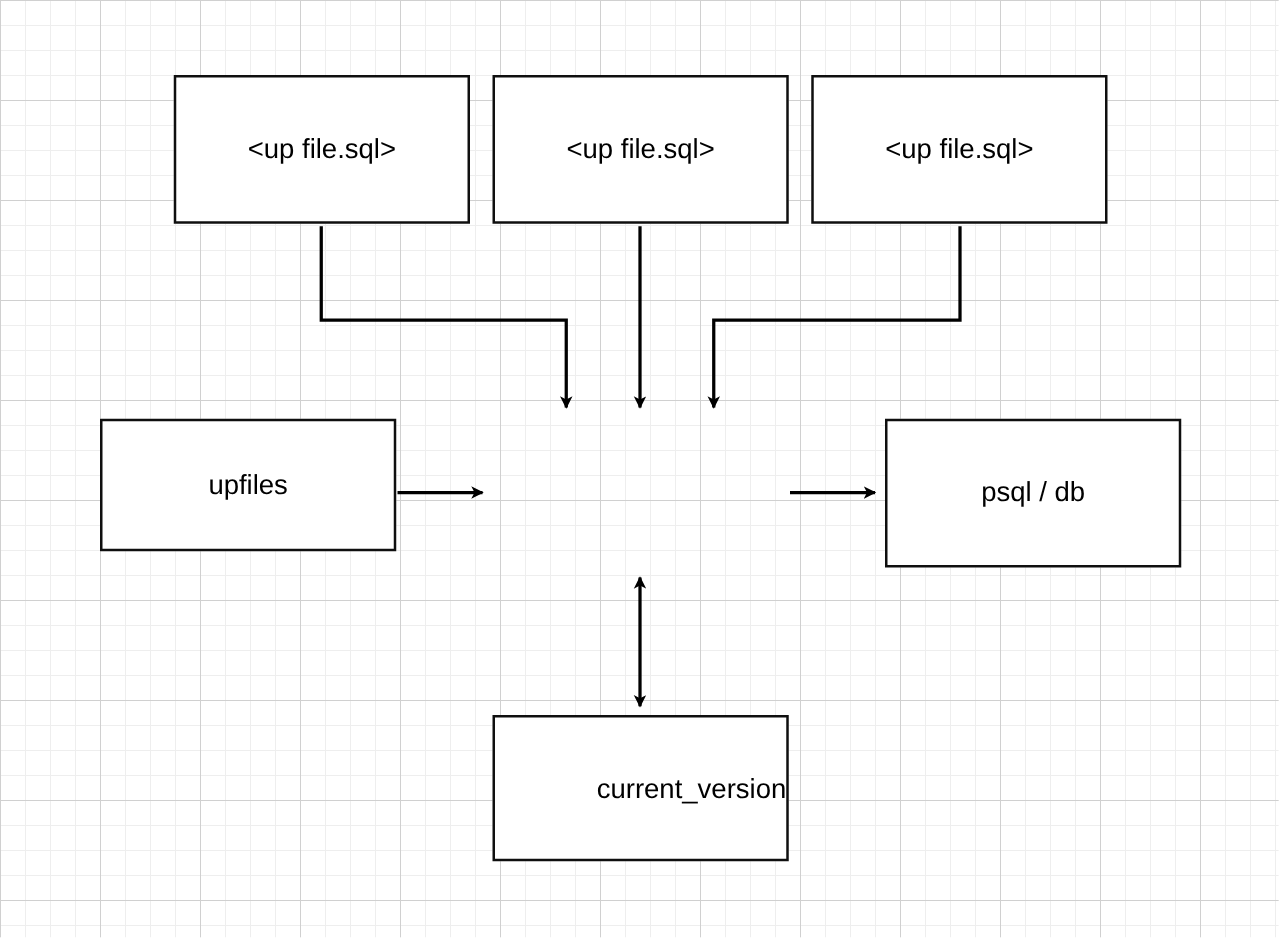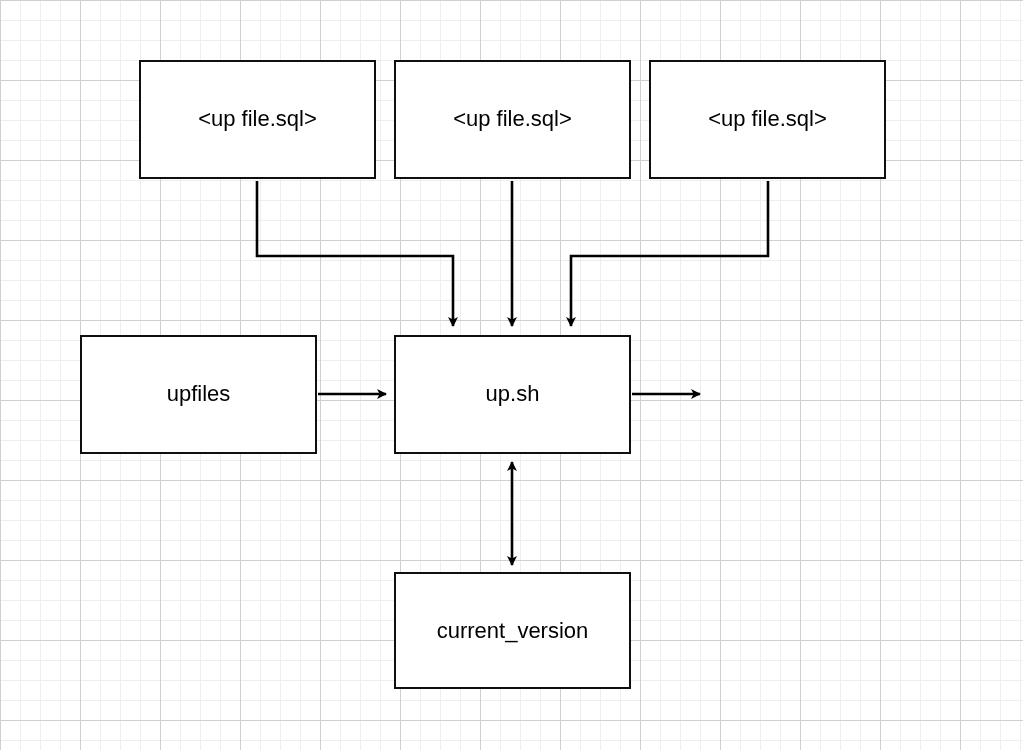--- a/index.html
+++ b/index.html
@@ -107,26 +107,26 @@
   </div>
 
   <div class="node" style="left:394px; top:60px; width:237px; height:119px;">
     <span class="node-label">&lt;up file.sql&gt;</span>
   </div>
 
   <div class="node" style="left:649px; top:60px; width:237px; height:119px;">
     <span class="node-label">&lt;up file.sql&gt;</span>
   </div>
 
-  <div class="node" style="left:80px; top:335px; width:237px; height:119px;">
+  <div class="node" style="left:80px; top:335px; width:237px; height:106px;">
     <span class="node-label">upfiles</span>
   </div>
 
-  <div class="node" style="left:394px; top:335px; width:237px; height:119px;">
-    <span class="node-label">up.sh</span>
+
+  <div class="node" style="left:708px; top:335px; width:237px; height:119px;">
+    <span class="node-label">psql / db</span>
   </div>
 
-
-  <div class="node label-high" style="left:394px; top:572px; width:237px; height:117px;">
+  <div class="node label-high" style="left:394px; top:572px; width:237px; height:117px;justify-content:flex-end;">
     <span class="node-label">current_version</span>
   </div>
 
 </div>
 
 </body></html>

